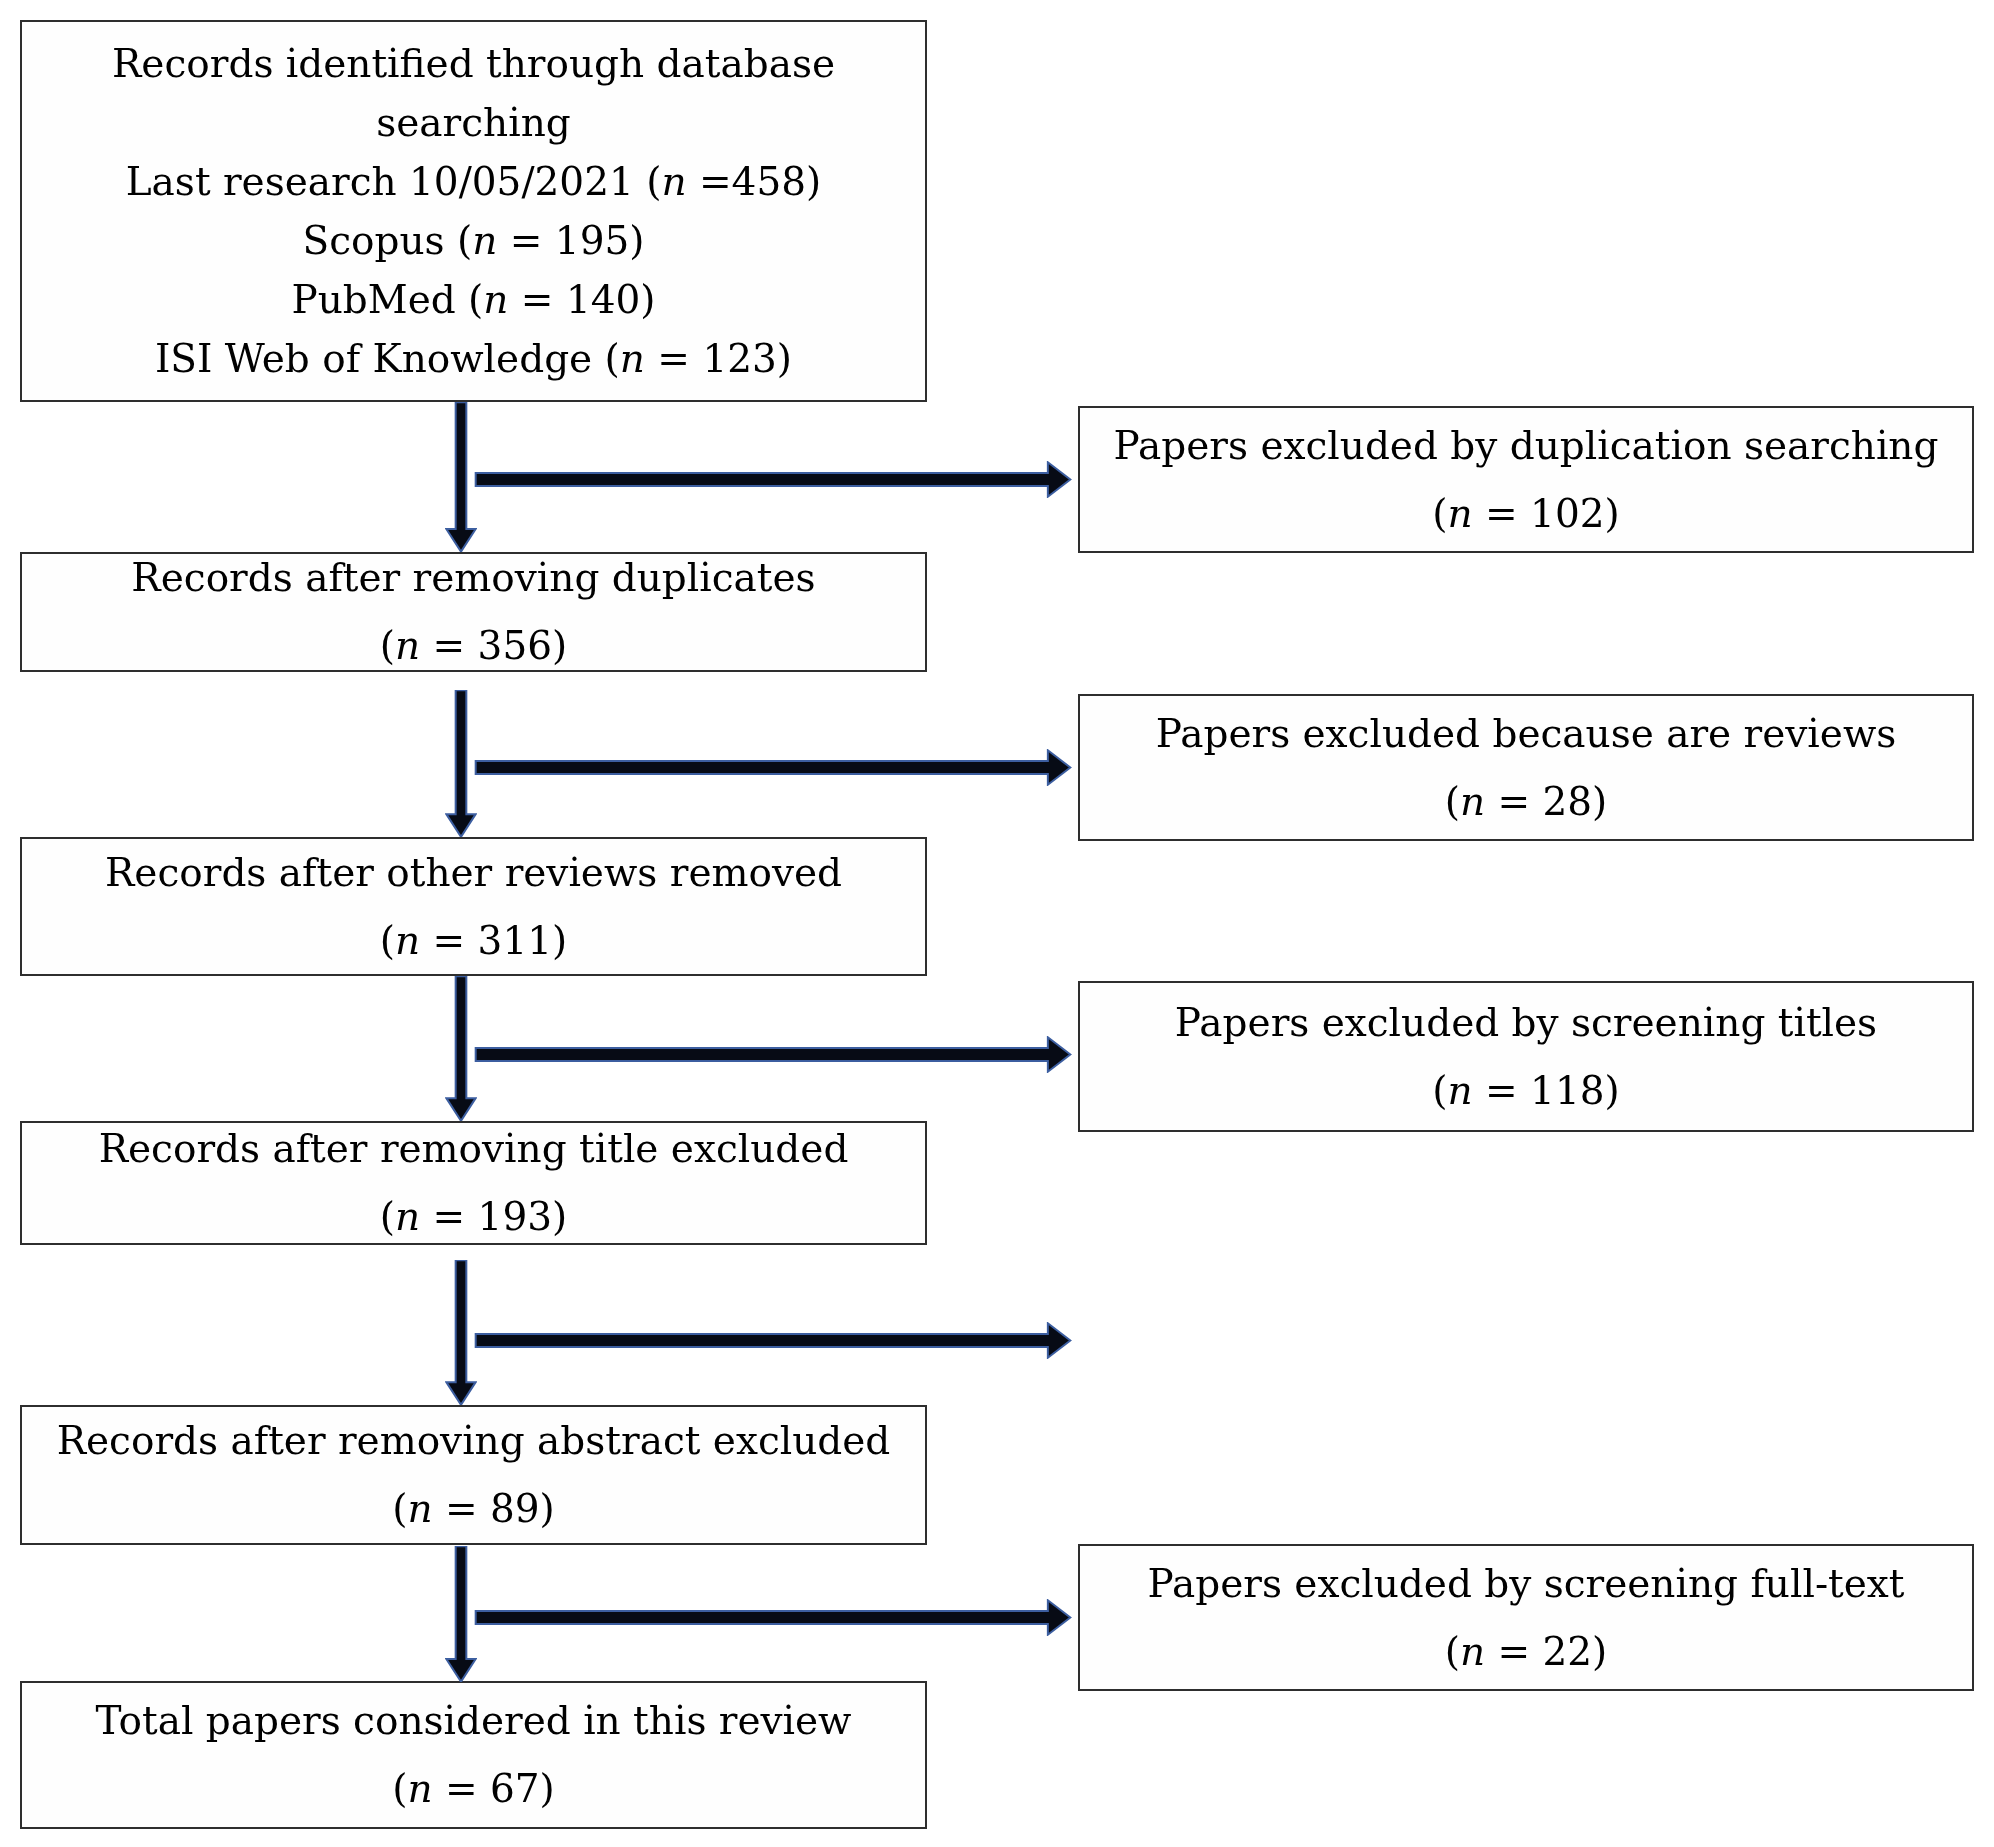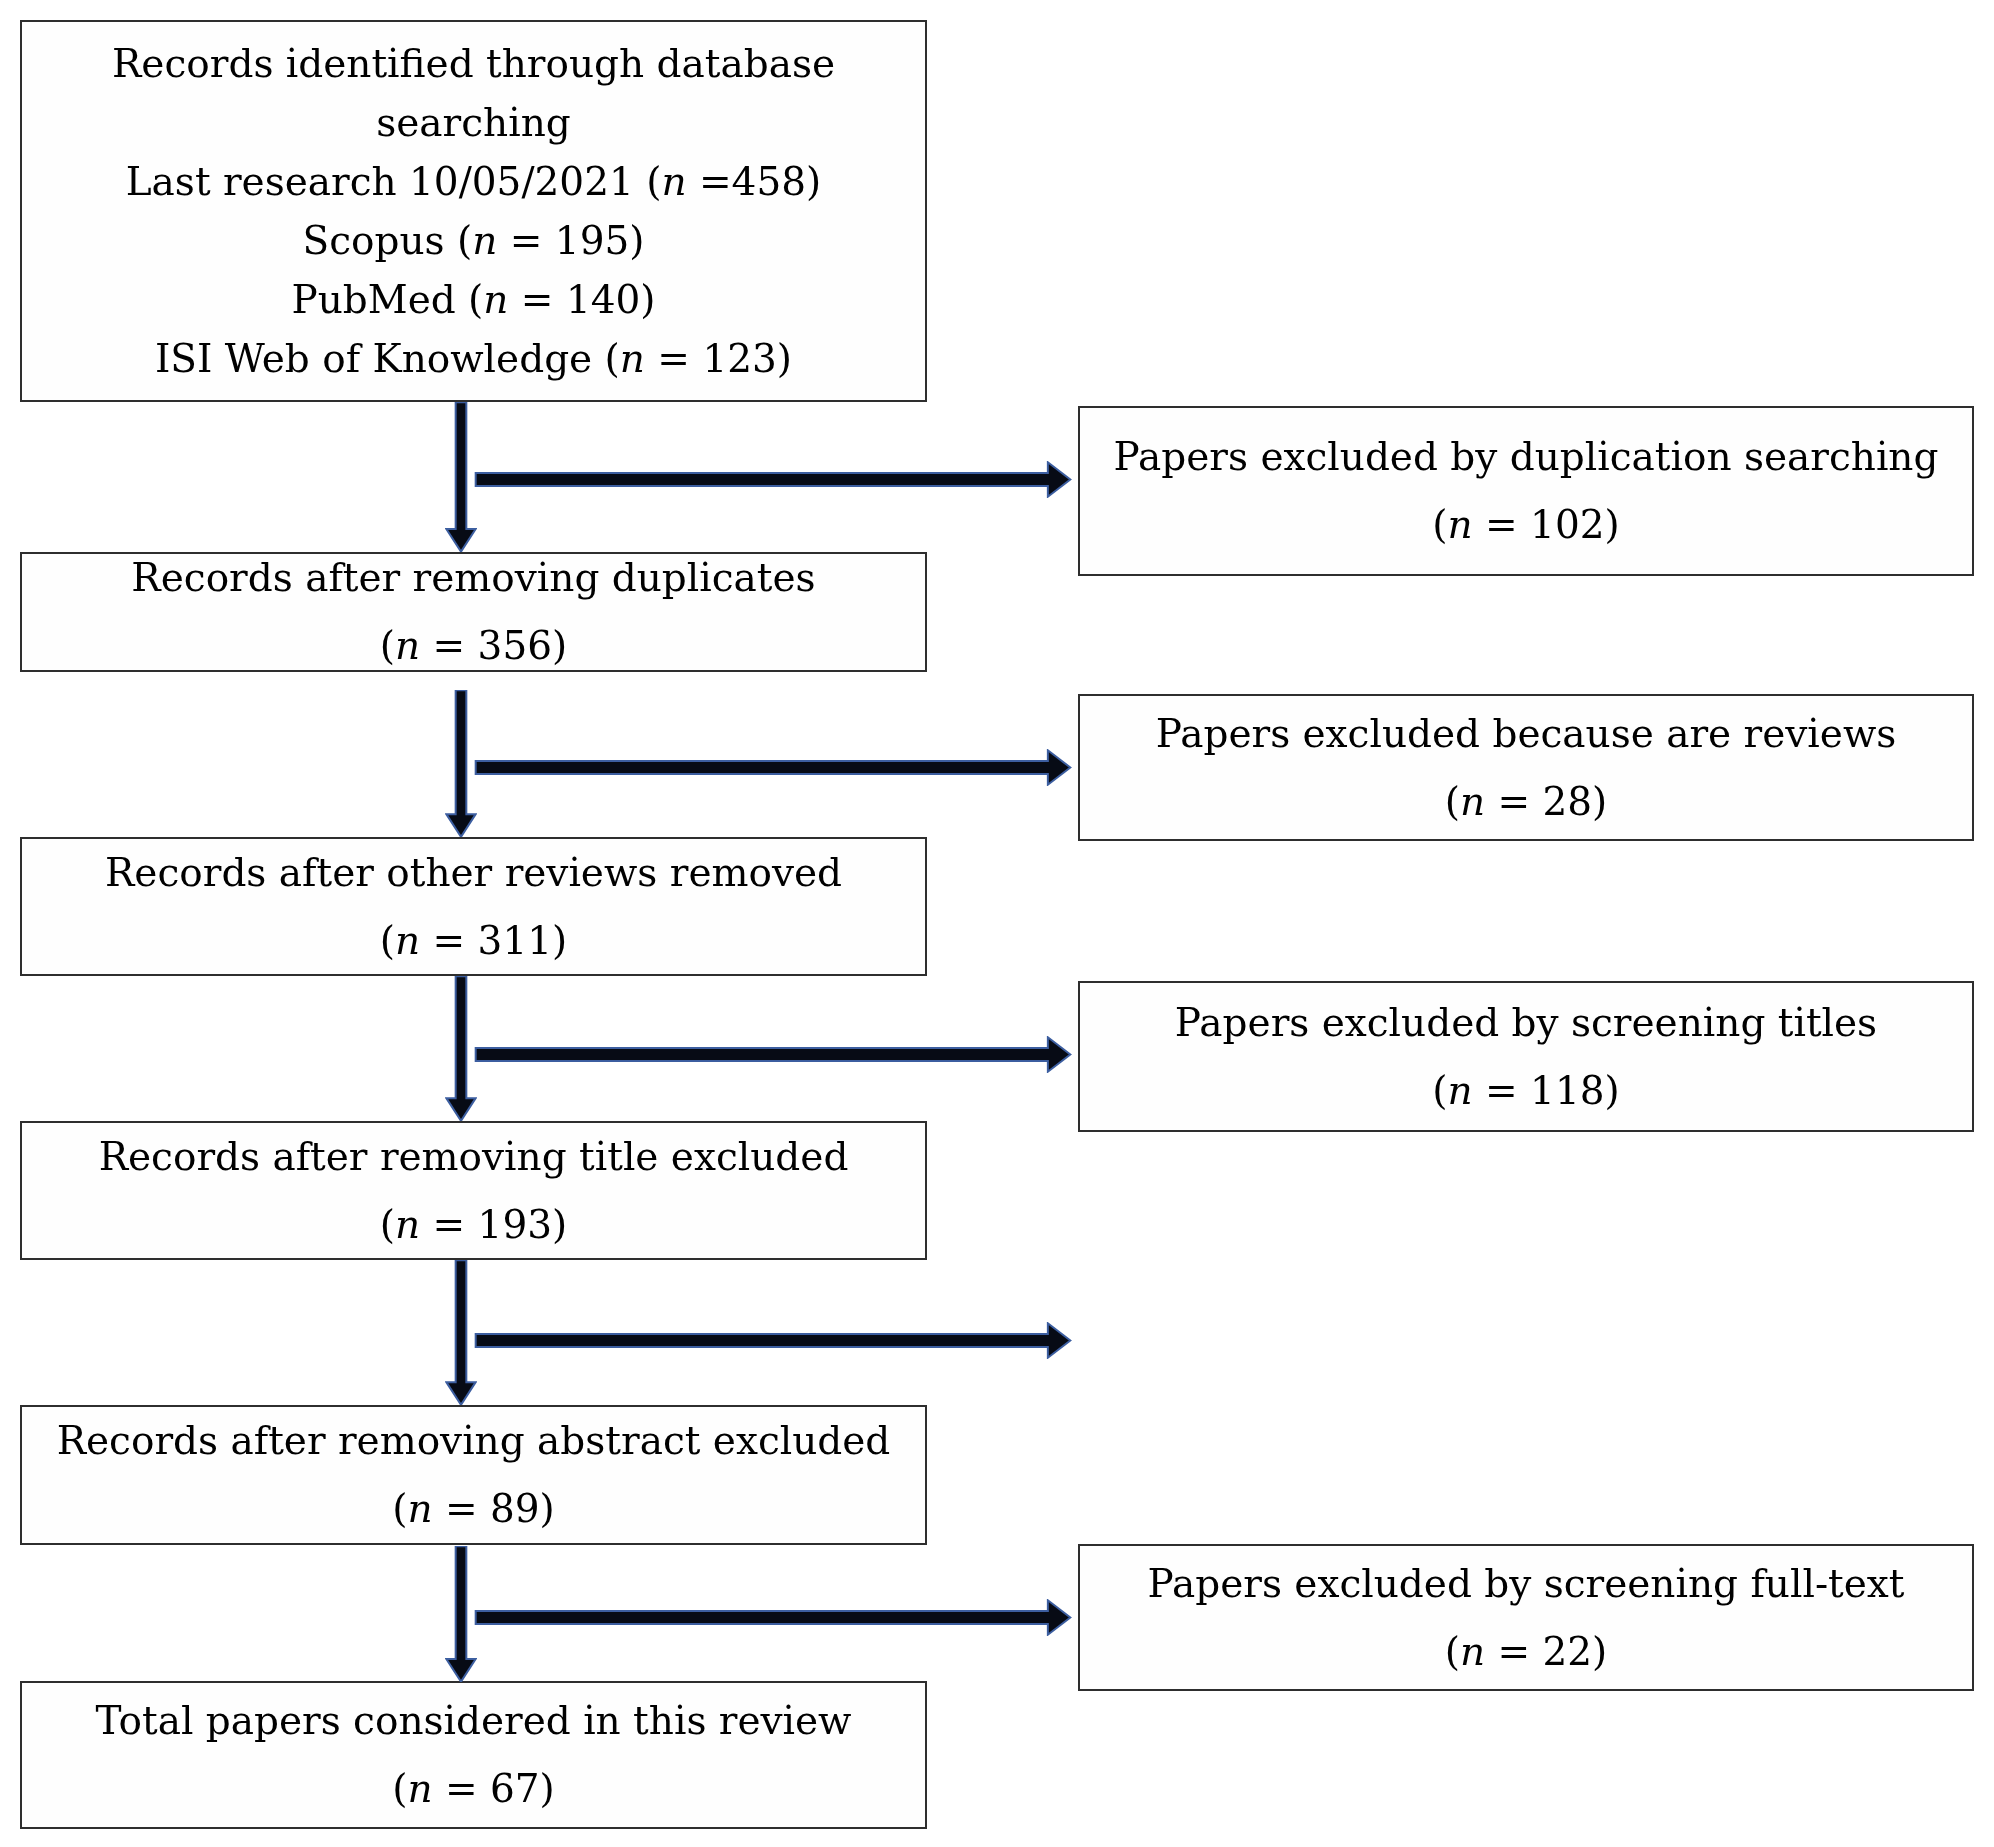--- a/index.html
+++ b/index.html
@@ -51,36 +51,36 @@
   <div class="box col-left lines-2" style="top:552px;height:120px;">
       <div class="line"><span>Records after removing duplicates</span></div>
       <div class="line"><span>(</span><span class="n-italic">n</span><span> = 356)</span></div>
     </div>
 
   <div class="box col-left lines-2" style="top:837px;height:139px;">
       <div class="line"><span>Records after other reviews removed</span></div>
       <div class="line"><span>(</span><span class="n-italic">n</span><span> = 311)</span></div>
     </div>
 
-  <div class="box col-left lines-2" style="top:1121px;height:139px;">
+  <div class="box col-left lines-2" style="top:1121px;height:124px;">
       <div class="line"><span>Records after removing title excluded</span></div>
       <div class="line"><span>(</span><span class="n-italic">n</span><span> = 193)</span></div>
     </div>
 
   <div class="box col-left lines-2" style="top:1405px;height:140px;">
       <div class="line"><span>Records after removing abstract excluded</span></div>
       <div class="line"><span>(</span><span class="n-italic">n</span><span> = 89)</span></div>
     </div>
 
   <div class="box col-left lines-2" style="top:1681px;height:148px;">
       <div class="line"><span>Total papers considered in this review</span></div>
       <div class="line"><span>(</span><span class="n-italic">n</span><span> = 67)</span></div>
     </div>
 
-  <div class="box col-right lines-2" style="top:406px;height:170px;">
+  <div class="box col-right lines-2" style="top:406px;height:147px;">
       <div class="line"><span>Papers excluded by duplication searching</span></div>
       <div class="line"><span>(</span><span class="n-italic">n</span><span> = 102)</span></div>
     </div>
 
   <div class="box col-right lines-2" style="top:694px;height:147px;">
       <div class="line"><span>Papers excluded because are reviews</span></div>
       <div class="line"><span>(</span><span class="n-italic">n</span><span> = 28)</span></div>
     </div>
 
   <div class="box col-right lines-2" style="top:981px;height:151px;">

